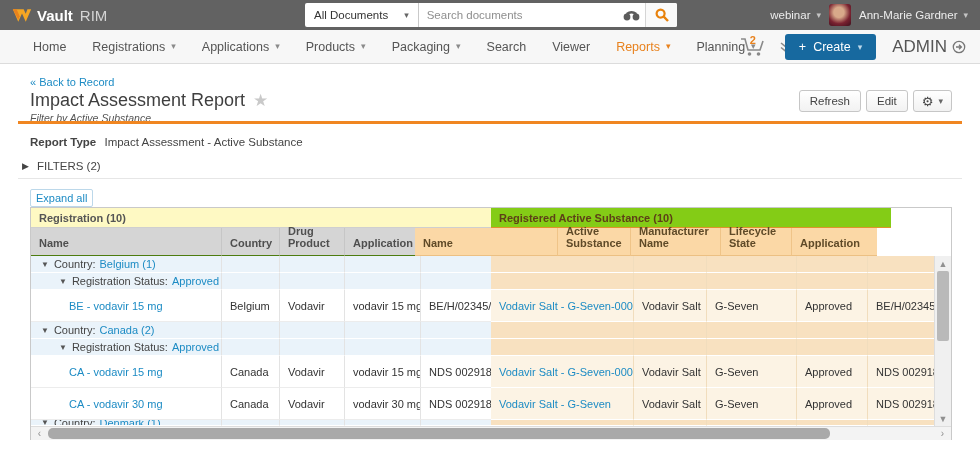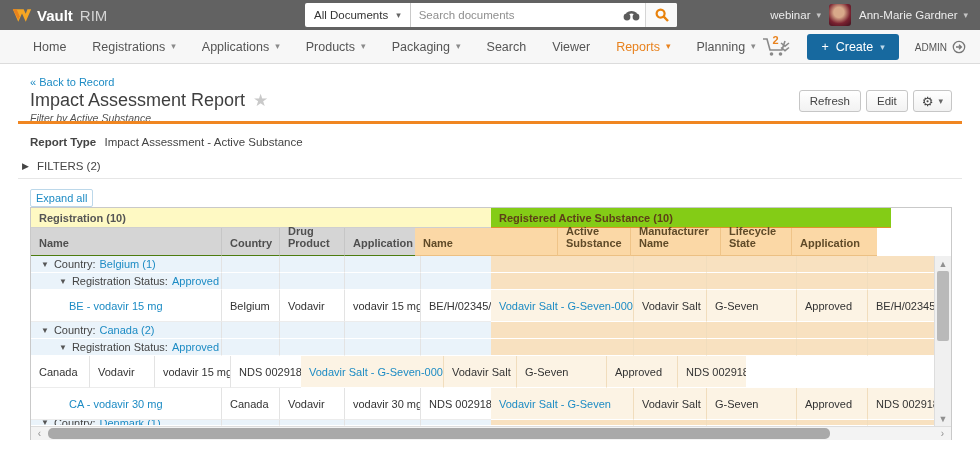--- a/index.html
+++ b/index.html
@@ -8,21 +8,21 @@
   .stage { position:relative; width:980px; height:451px; background:#fff; }
 
   
   .topbar { position:absolute; left:0; top:0; width:980px; height:30px;
     background:#626262; display:flex; align-items:center; }
   .logo { display:flex; align-items:center; gap:5px; padding-left:12px; }
   .logo-brand { color:#fff; font-weight:bold; font-size:15px; }
   .logo-suite { color:#d3d3d3; font-size:15px; margin-left:2px; }
   .searchbar { position:absolute; left:305px; top:3px; width:372px; height:24px;
     background:#fff; border-radius:2px; display:flex; align-items:center; overflow:hidden; }
-  .scope { display:flex; align-items:center; gap:8px; padding:0 9px; height:100%;
+  .scope { display:flex; align-items:center; gap:16px; padding:0 9px; height:100%;
     border-right:1px solid #c9c9c9; font-size:11.5px; color:#333; cursor:pointer; white-space:nowrap; }
   .caret { font-size:9px; color:#666; line-height:1; }
   .search-input { flex:1; border:none; outline:none; font-size:11.5px; color:#333;
     padding:0 8px; height:100%; font-family:"Liberation Sans", sans-serif; }
   .search-input::placeholder { color:#8f8f8f; }
   .binoc { width:28px; display:flex; align-items:center; justify-content:center; cursor:pointer; }
   .search-btn { width:32px; height:100%; display:flex; align-items:center; justify-content:center;
     border-left:1px solid #d5d5d5; background:#fafafa; cursor:pointer; }
   .topbar-right { position:absolute; right:12px; top:0; height:30px; display:flex;
     align-items:center; gap:8px; }
@@ -43,21 +43,21 @@
   .nav-item.active .caret { color:#e8821e; }
   .nav-more { padding:0 10px; cursor:pointer; display:flex; align-items:center; }
   .nav-right { position:absolute; right:14px; top:0; height:34px; display:flex;
     align-items:center; gap:16px; }
   .cart { position:relative; cursor:pointer; width:30px; height:26px; }
   .cart-badge { position:absolute; left:11px; top:0px; color:#e8821e; font-size:11px; font-weight:bold; }
   .create-btn { background:#17699f; color:#fff; border:none; border-radius:3px; height:26px;
     padding:0 14px; font-size:12.5px; display:flex; align-items:center; gap:7px; cursor:pointer;
     font-family:"Liberation Sans", sans-serif; }
   .create-btn .caret { color:#bcd8ea; }
-  .admin { display:flex; align-items:center; gap:5px; font-size:10px; color:#555; cursor:pointer; }
+  .admin { display:flex; align-items:center; gap:5px; font-size:17px; color:#555; cursor:pointer; }
 
   
   .back-link { position:absolute; left:30px; top:76px; font-size:11px; color:#1c8bc4; cursor:pointer; }
   .page-title-row { position:absolute; left:30px; top:90px; display:flex; align-items:center; gap:8px; }
   .page-title { font-size:18px; color:#3f3f3f; }
   .fav-star { color:#c9c9c9; font-size:17px; cursor:pointer; }
   .page-sub { position:absolute; left:30px; top:112px; font-size:10.5px; font-style:italic; color:#555; }
   .head-actions { position:absolute; right:28px; top:90px; display:flex; gap:5px; }
   .btn { background:linear-gradient(#ffffff,#f2f2f2); border:1px solid #c6c6c6; border-radius:3px;
     height:22px; padding:0 10px; font-size:11.5px; color:#444; cursor:pointer;
@@ -386,20 +386,23 @@
           <div class="td l c-l2"></div>
           <div class="td l c-l3"></div>
           <div class="td l c-l4"></div>
           <div class="td r c-r0"></div>
           <div class="td r c-r1"></div>
           <div class="td r c-r2"></div>
           <div class="td r c-r3"></div>
           <div class="td r c-r4"></div>
         </div>
         <div class="tr data">
+          <div class="td l c-l0 pad-name">
+            <span class="cell-link">CA - vodavir 15 mg</span>
+          </div>
           <div class="td l c-l1">
             <span class="val">Canada</span>
           </div>
           <div class="td l c-l2">
             <span class="val">Vodavir</span>
           </div>
           <div class="td l c-l3">
             <span class="val">vodavir 15 mg</span>
           </div>
           <div class="td l c-l4">

